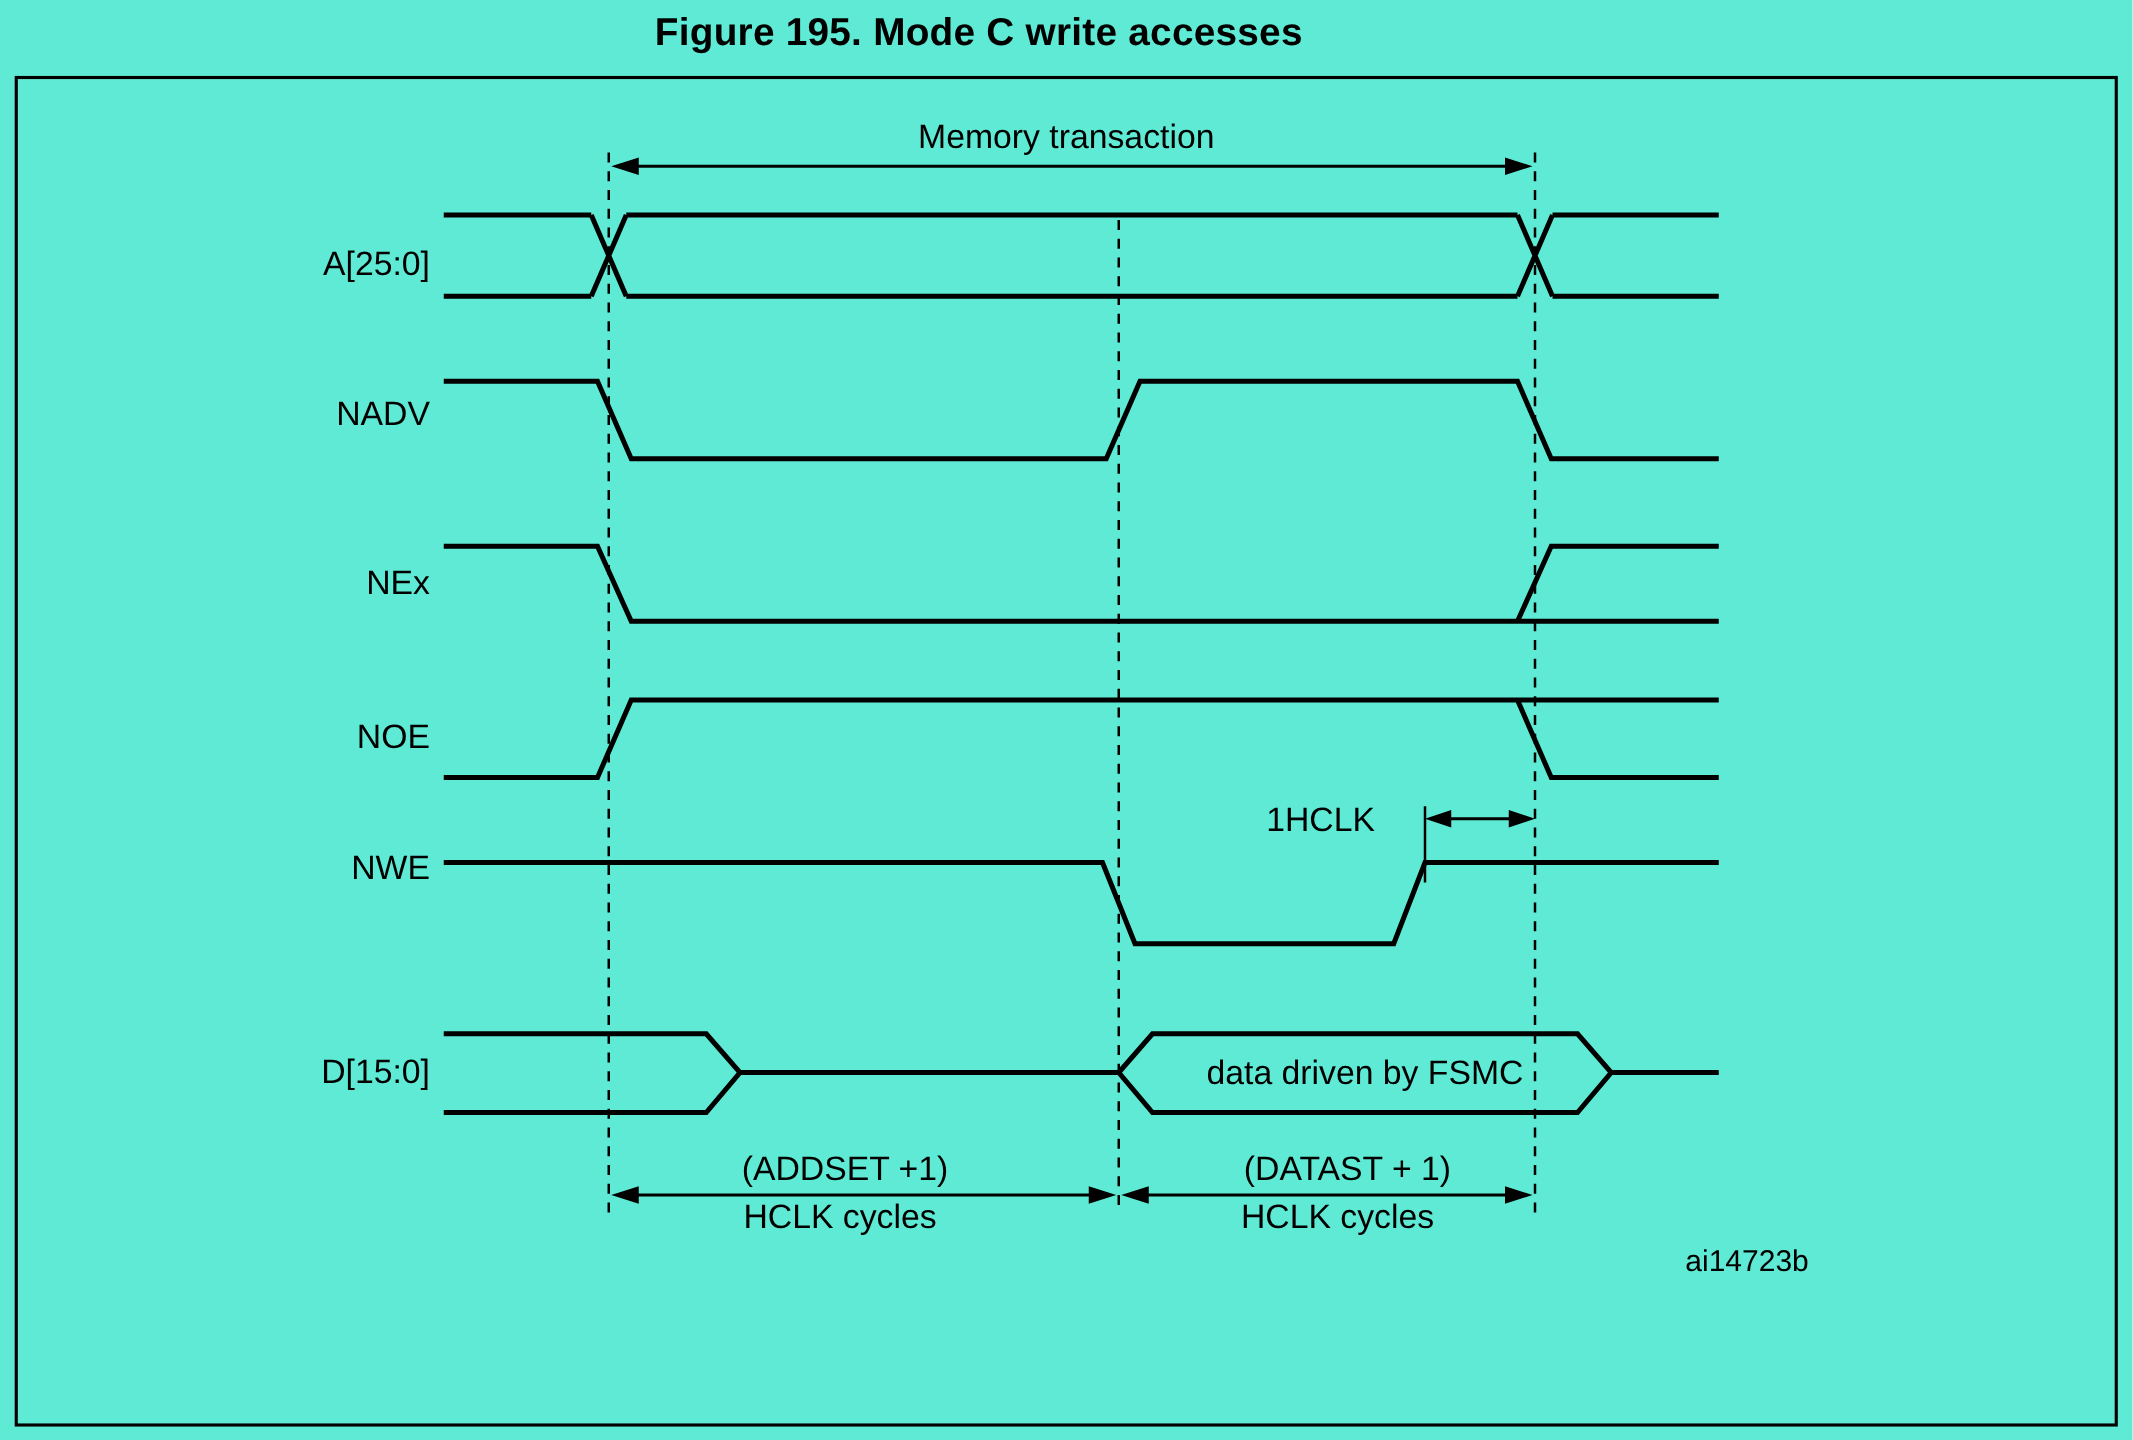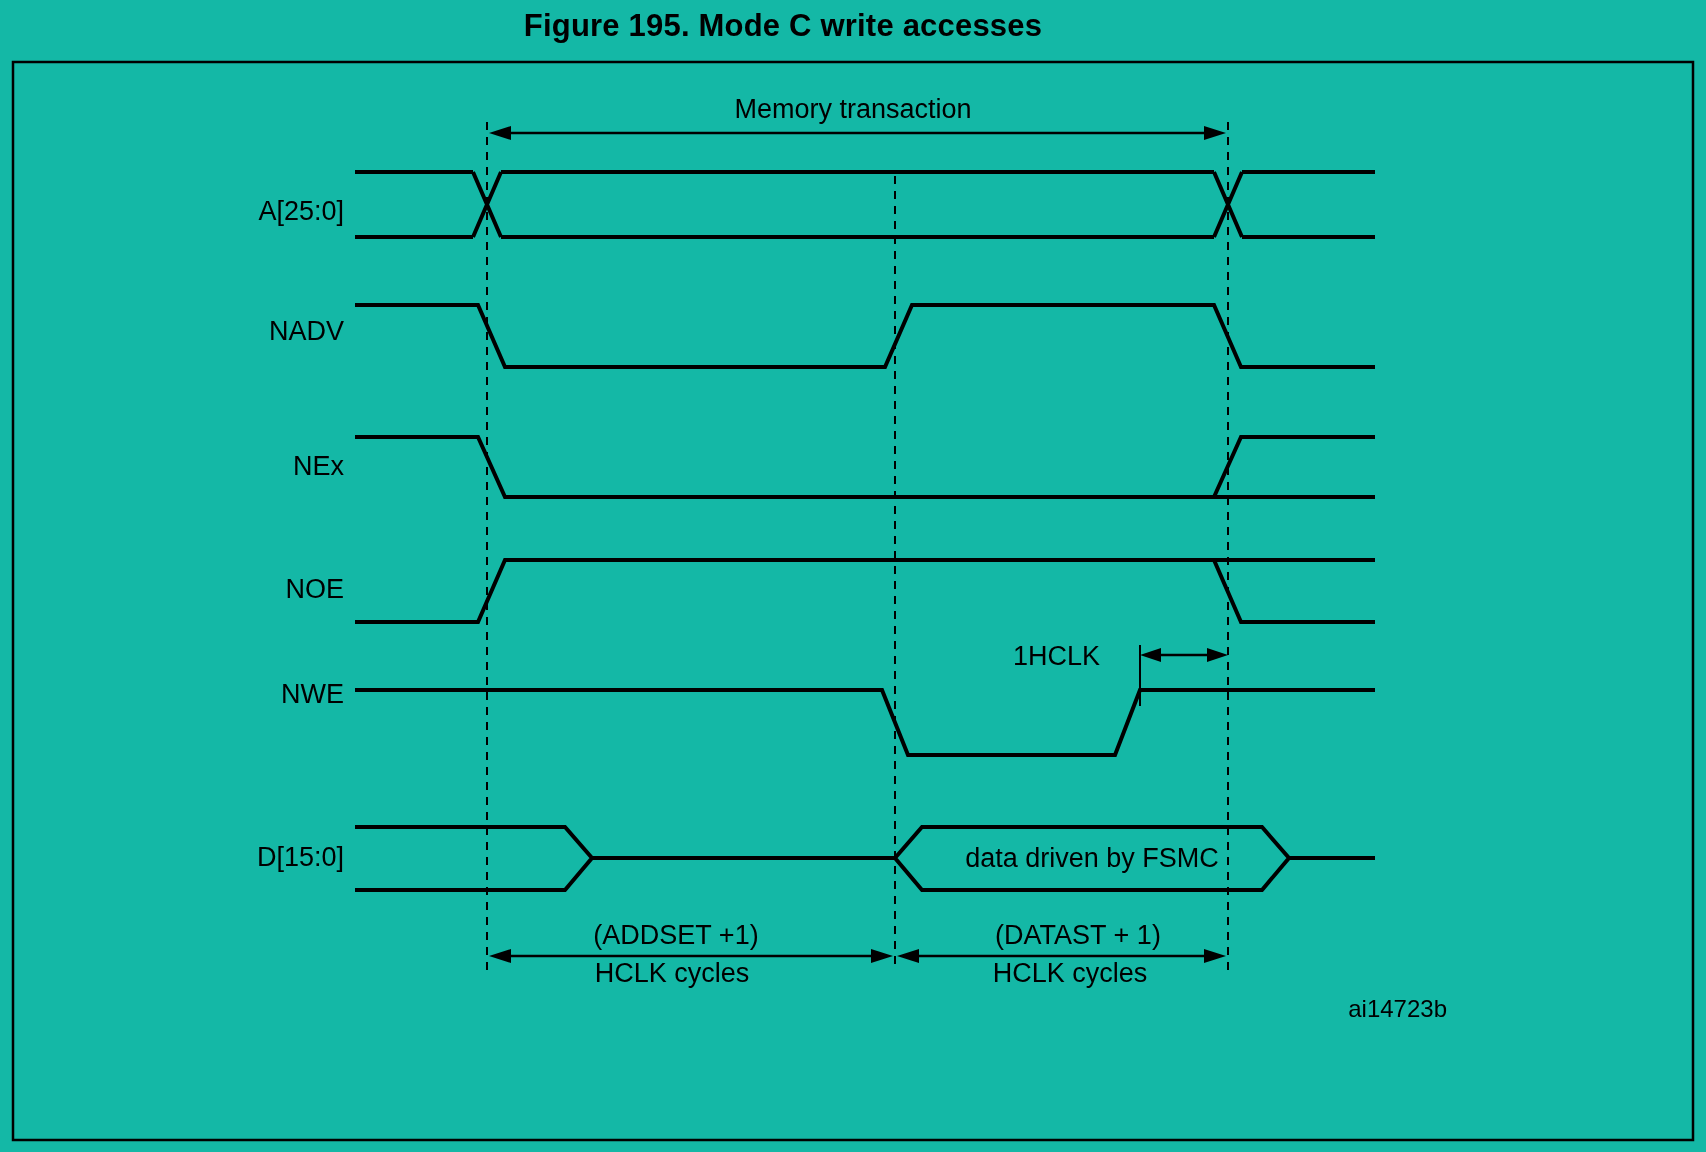--- a/index.html
+++ b/index.html
@@ -1,18 +1,18 @@
 <!DOCTYPE html>
 <html><head>
   <meta charset="utf-8">
   <style>
     * { margin: 0; padding: 0; box-sizing: border-box; }
     html, body { background: #ffffff; }
     body { font-family: "Liberation Sans", sans-serif; color: #000; }
-    .page { position: relative; width: 1706px; height: 1152px; background: #14b8a6; overflow: hidden; }
+    .page { position: relative; width: 1706px; height: 1152px; background: #5eead4; overflow: hidden; }
     .title {
       position: absolute; top: 8px; left: 0; width: 1566px;
       text-align: center; font-size: 31px; font-weight: bold; color: #000;
       letter-spacing: 0.2px;
     }
     svg.canvas { position: absolute; top: 0; left: 0; }
     .frame { fill: none; stroke: #000; stroke-width: 2.5; }
     .dash  { stroke: #000; stroke-width: 2; stroke-dasharray: 8 7; fill: none; }
     .wave  { fill: none; stroke: #000; stroke-width: 4; stroke-linejoin: miter; stroke-linecap: butt; }
     .arrow { stroke: #000; stroke-width: 2.5; fill: none; }

